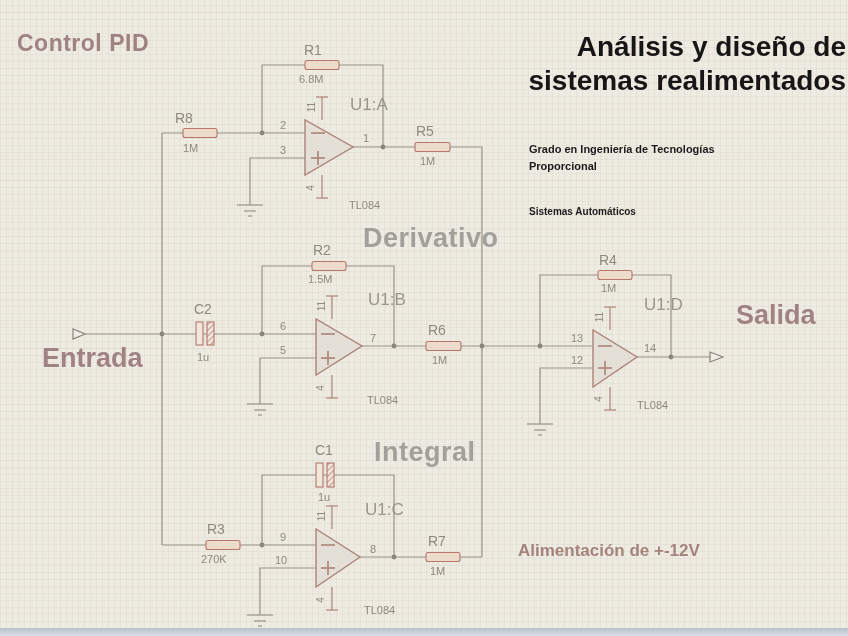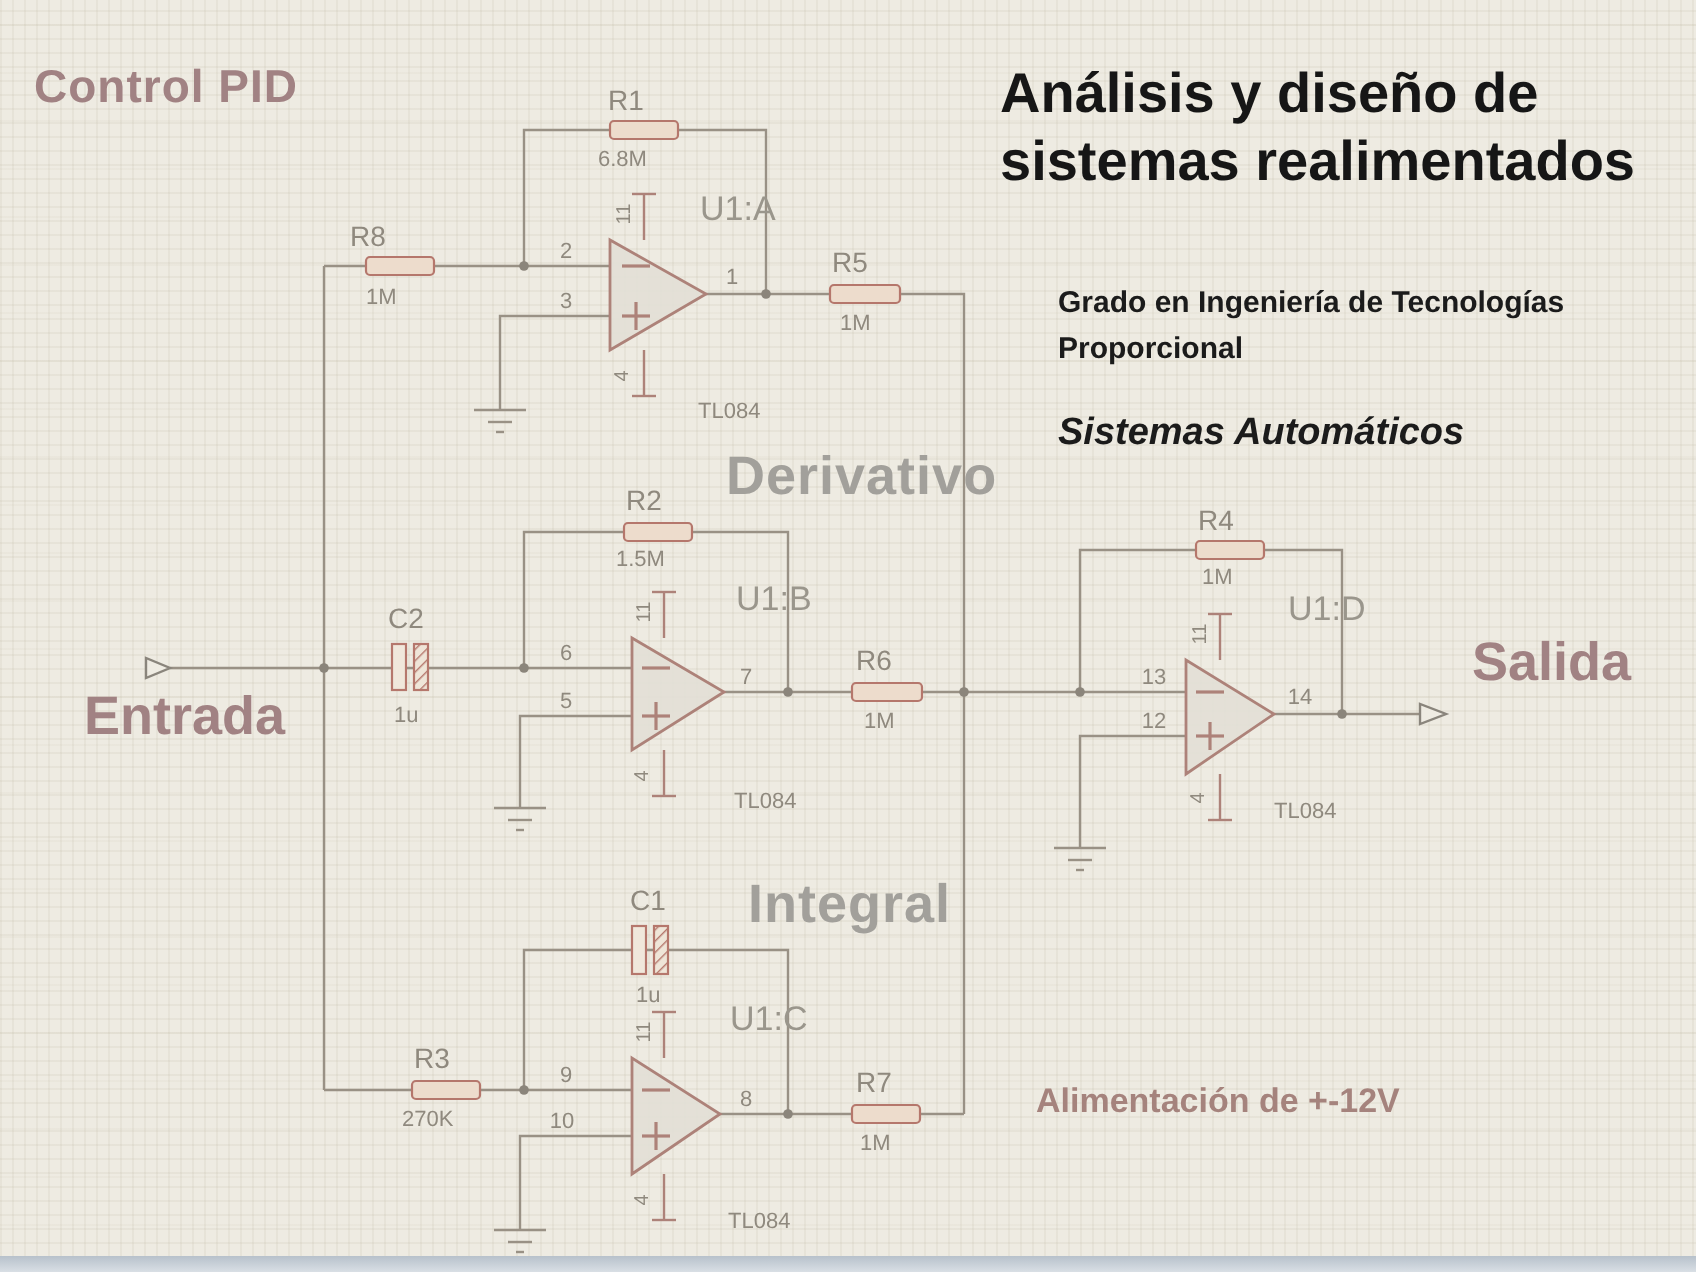--- a/index.html
+++ b/index.html
@@ -13,26 +13,26 @@
       repeating-linear-gradient(0deg, transparent 0 23px, rgba(200,192,170,.10) 23px 24px);
   }
   .abs{position:absolute;}
   .mauve{color:#a18283;}
   .grey-head{color:#a2a09b;}
   .control-pid{left:17px;top:4px;font-size:23px;font-weight:700;letter-spacing:.5px;margin-top:26px;}
   .sec{font-size:27px;font-weight:700;letter-spacing:.5px;}
   .sec-prop{left:356px;top:27px;}
   .sec-deriv{left:363px;top:223px;}
   .sec-int{left:374px;top:437px;}
-  .main-title{left:500px;top:30px;width:346px;text-align:left;font-size:28px;font-weight:700;color:#161616;line-height:1.23;}
-  .course{left:529px;top:141px;width:300px;font-size:15px;font-weight:700;color:#1b1b1b;line-height:1.5;}
-  .course3{left:529px;top:206px;font-size:19px;font-weight:700;color:#1b1b1b;font-style:italic;}
+  .main-title{left:500px;top:30px;width:346px;text-align:right;font-size:28px;font-weight:700;color:#161616;line-height:1.23;}
+  .course{left:529px;top:141px;width:300px;font-size:11px;font-weight:700;color:#1b1b1b;line-height:1.5;}
+  .course3{left:529px;top:206px;font-size:10px;font-weight:700;color:#1b1b1b;}
   .port-label{font-size:27px;font-weight:700;}
   .entrada{left:42px;top:295px;margin-top:48px;}
-  .salida{left:736px;top:316px;}
+  .salida{left:736px;top:300px;}
   .supply{left:518px;top:541px;font-size:17px;font-weight:600;color:#a5837d;}
   .footer-strip{left:0;bottom:0;width:848px;height:8px;background:linear-gradient(#b7c1cb,#d9dfe5);}
   svg text{font-family:"Liberation Sans",sans-serif;fill:#8f897e;}
   svg .ref{font-size:14px;}
   svg .val{font-size:11px;}
   svg .pin{font-size:11px;text-anchor:middle;}
   svg .uref{font-size:17px;fill:#9a968c;}
   svg .part{font-size:11px;}
   svg .pwr{font-size:10px;text-anchor:middle;}
 </style>

